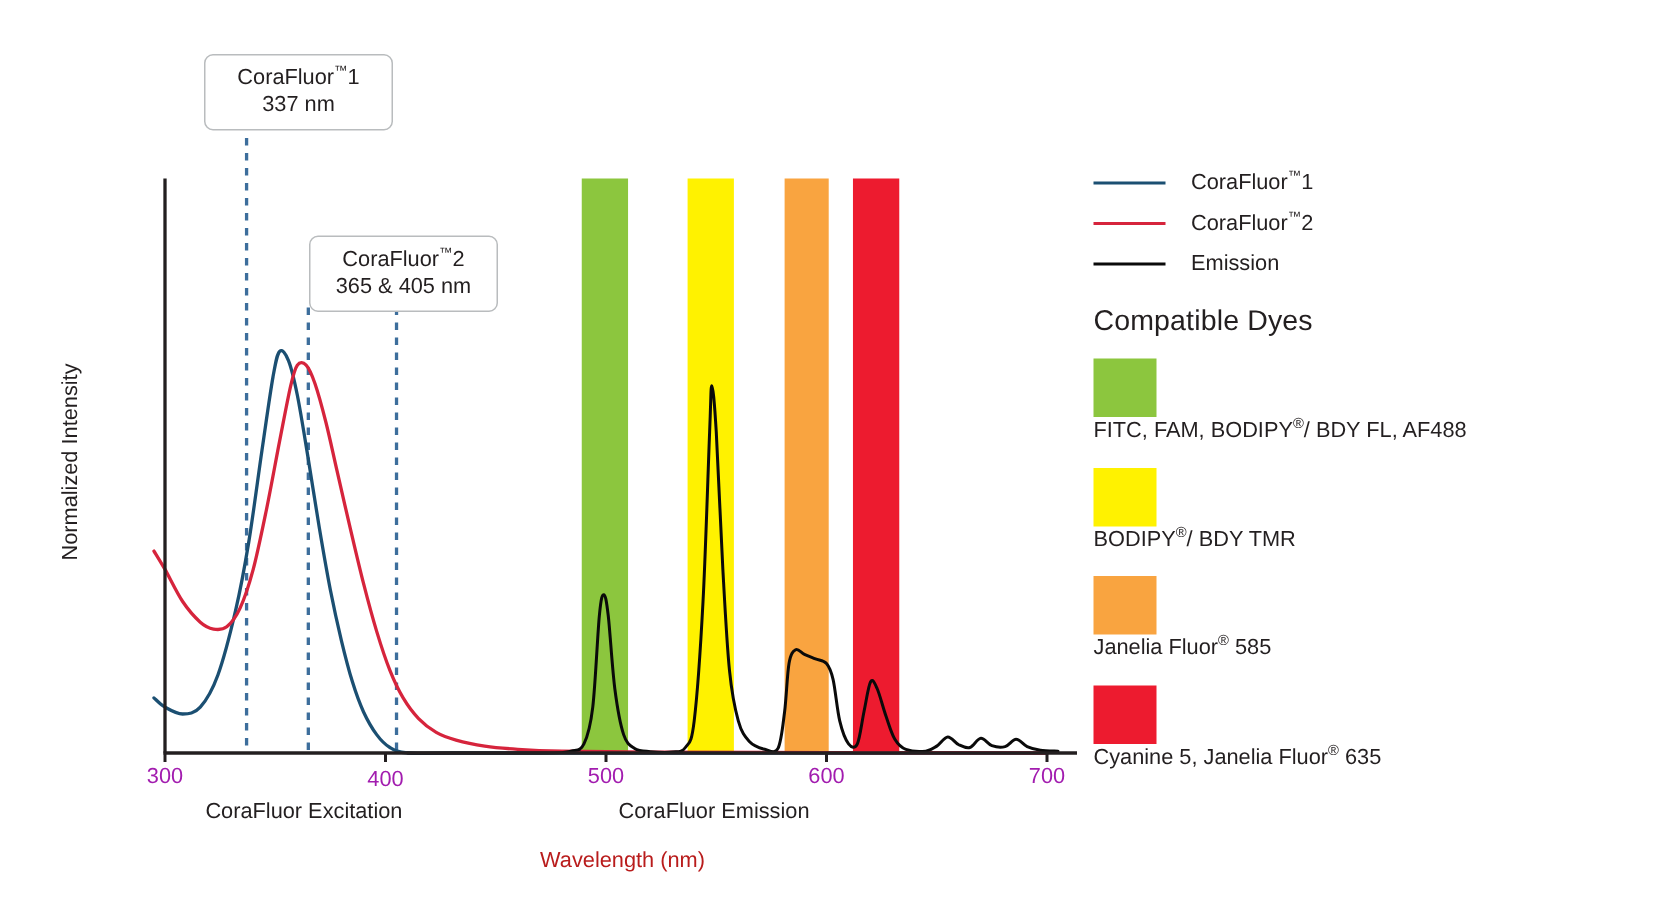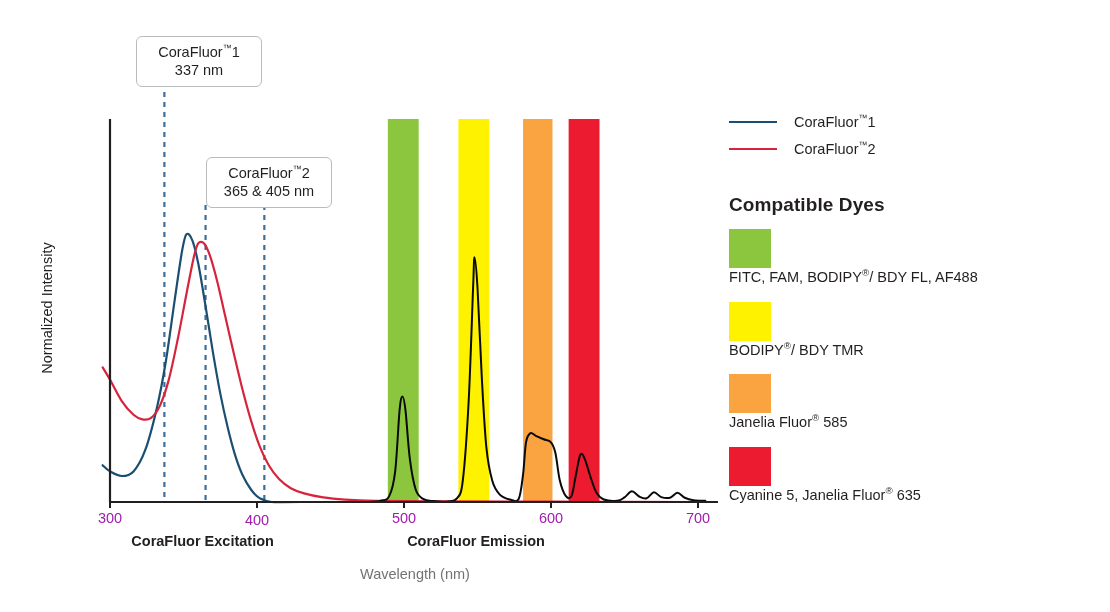--- a/index.html
+++ b/index.html
@@ -53,30 +53,29 @@
     color: #a21caf;
     text-align: center;
     width: 60px;
   }
   .axis-sublabel {
     position: absolute;
     font-size: 14.5px;
     color: #231f20;
     text-align: center;
     white-space: nowrap;
-    font-weight: bold;
   }
   #xaxis-title {
     position: absolute;
     left: 0;
     top: 566px;
     width: 830px;
     text-align: center;
     font-size: 14.5px;
-    color: #737373;
+    color: #b91c1c;
   }
   #yaxis-title {
     position: absolute;
     left: -33px;
     top: 300px;
     width: 160px;
     text-align: center;
     font-size: 14.5px;
     color: #231f20;
     transform: rotate(-90deg);
@@ -103,24 +102,24 @@
     border-top-style: solid;
     margin-right: 17px;
     flex: 0 0 auto;
   }
   .legend-line-label {
     font-size: 14.5px;
     color: #231f20;
     white-space: nowrap;
   }
   #dyes-heading {
-    margin-top: 32px;
+    margin-top: 15px;
     font-size: 19px;
     color: #231f20;
-    font-weight: bold;
+    font-weight: normal;
     letter-spacing: 0.1px;
   }
   #dye-list { margin-top: 13px; }
   .dye-row {
     display: flex;
     align-items: flex-start;
     margin-bottom: 14px;
     min-height: 39px;
     flex-direction: column;
   }
@@ -207,20 +206,24 @@
   <div id="legend">
     <div id="legend-lines">
         <div class="legend-line-row">
           <span class="legend-swatch-line" style="border-top-color: rgb(27, 79, 114);"></span>
           <span class="legend-line-label">CoraFluor<sup class="tm">™</sup>1</span>
         </div>
         <div class="legend-line-row">
           <span class="legend-swatch-line" style="border-top-color: rgb(214, 36, 60);"></span>
           <span class="legend-line-label">CoraFluor<sup class="tm">™</sup>2</span>
         </div>
+        <div class="legend-line-row">
+          <span class="legend-swatch-line" style="border-top-color: rgb(10, 10, 10);"></span>
+          <span class="legend-line-label">Emission</span>
+        </div>
       </div>
     <div id="dyes-heading">Compatible Dyes</div>
     <div id="dye-list">
         <div class="dye-row">
           <span class="dye-swatch" style="background: rgb(140, 198, 62);"></span>
           <span class="dye-label">
             <span class="ln">FITC, FAM, BODIPY<sup class="reg">®</sup>/ BDY FL, AF488</span>
           </span>
         </div>
         <div class="dye-row">

